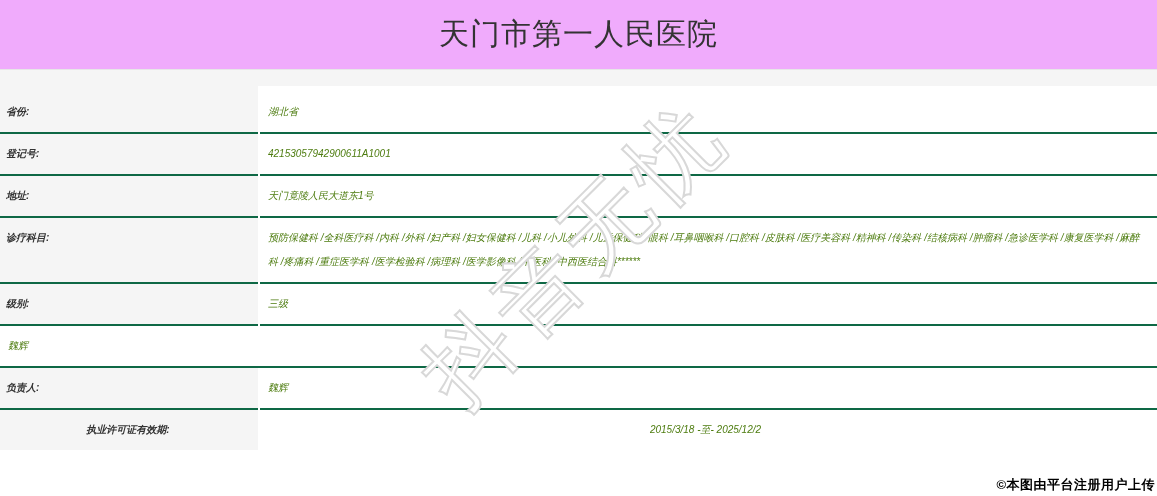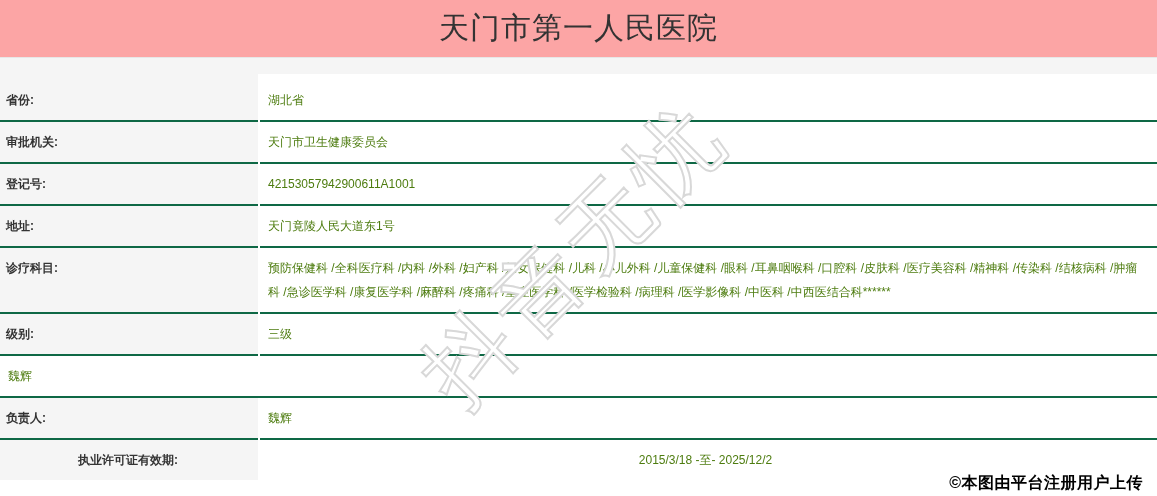--- a/index.html
+++ b/index.html
@@ -5,22 +5,22 @@
   * { margin: 0; padding: 0; box-sizing: border-box; }
   html, body { width: 1157px; height: 496px; }
   body {
     font-family: "Liberation Sans", "DejaVu Sans", sans-serif;
     background: #ffffff;
     position: relative;
     overflow: hidden;
   }
   .page-header {
     width: 100%;
-    height: 58px;
-    background: #fca5a5;
+    height: 70px;
+    background: #f0abfc;
     border-bottom: 1px solid #e7e7e7;
     display: flex;
     align-items: center;
     justify-content: center;
   }
   .page-title {
     font-size: 30px;
     color: #333333;
     font-weight: 400;
     letter-spacing: 1px;
@@ -29,22 +29,23 @@
     width: 100%;
     height: 16px;
     background: #f5f5f5;
   }
   .info-table {
     width: 100%;
   }
   .row { display: flex; }
   .cell {
     border-bottom: 2px solid #0e6845;
-    font-size: 12px;
+    font-size: 10px;
     line-height: 24px;
+    font-style: italic;
   }
   .row:last-child .cell { border-bottom: none; text-align: center; }
   .cell.label {
     width: 258px;
     background: #f5f5f5;
     margin-right: 2px;
     padding: 8px 8px 8px 6px;
     font-weight: 700;
     color: #333333;
   }
@@ -64,47 +65,43 @@
     letter-spacing: 8px;
     white-space: nowrap;
     color: #ffffff;
     -webkit-text-stroke: 2px #d8d8d8;
     text-shadow: 0 0 1px #d8d8d8;
     z-index: 10;
     pointer-events: none;
   }
   .attribution {
     position: absolute;
-    right: 14px;
+    right: 2px;
     bottom: 2px;
-    font-size: 16px;
+    font-size: 13px;
     font-weight: 700;
     color: #000000;
     letter-spacing: 0.5px;
     text-shadow: -1px -1px 0 #fff, 1px -1px 0 #fff, -1px 1px 0 #fff, 1px 1px 0 #fff;
     z-index: 11;
   }
 </style>
 </head>
 <body>
 
 <header class="page-header">
   <h1 class="page-title">天门市第一人民医院</h1>
 </header>
 
 <div class="header-gap"></div>
 
 <div class="info-table">
   <div class="row first">
     <div class="cell label">省份:</div>
     <div class="cell value">湖北省</div>
-  </div>
-  <div class="row">
-    <div class="cell label">审批机关:</div>
-    <div class="cell value">天门市卫生健康委员会</div>
   </div>
   <div class="row">
     <div class="cell label">登记号:</div>
     <div class="cell value">42153057942900611A1001</div>
   </div>
   <div class="row">
     <div class="cell label">地址:</div>
     <div class="cell value">天门竟陵人民大道东1号</div>
   </div>
   <div class="row">

